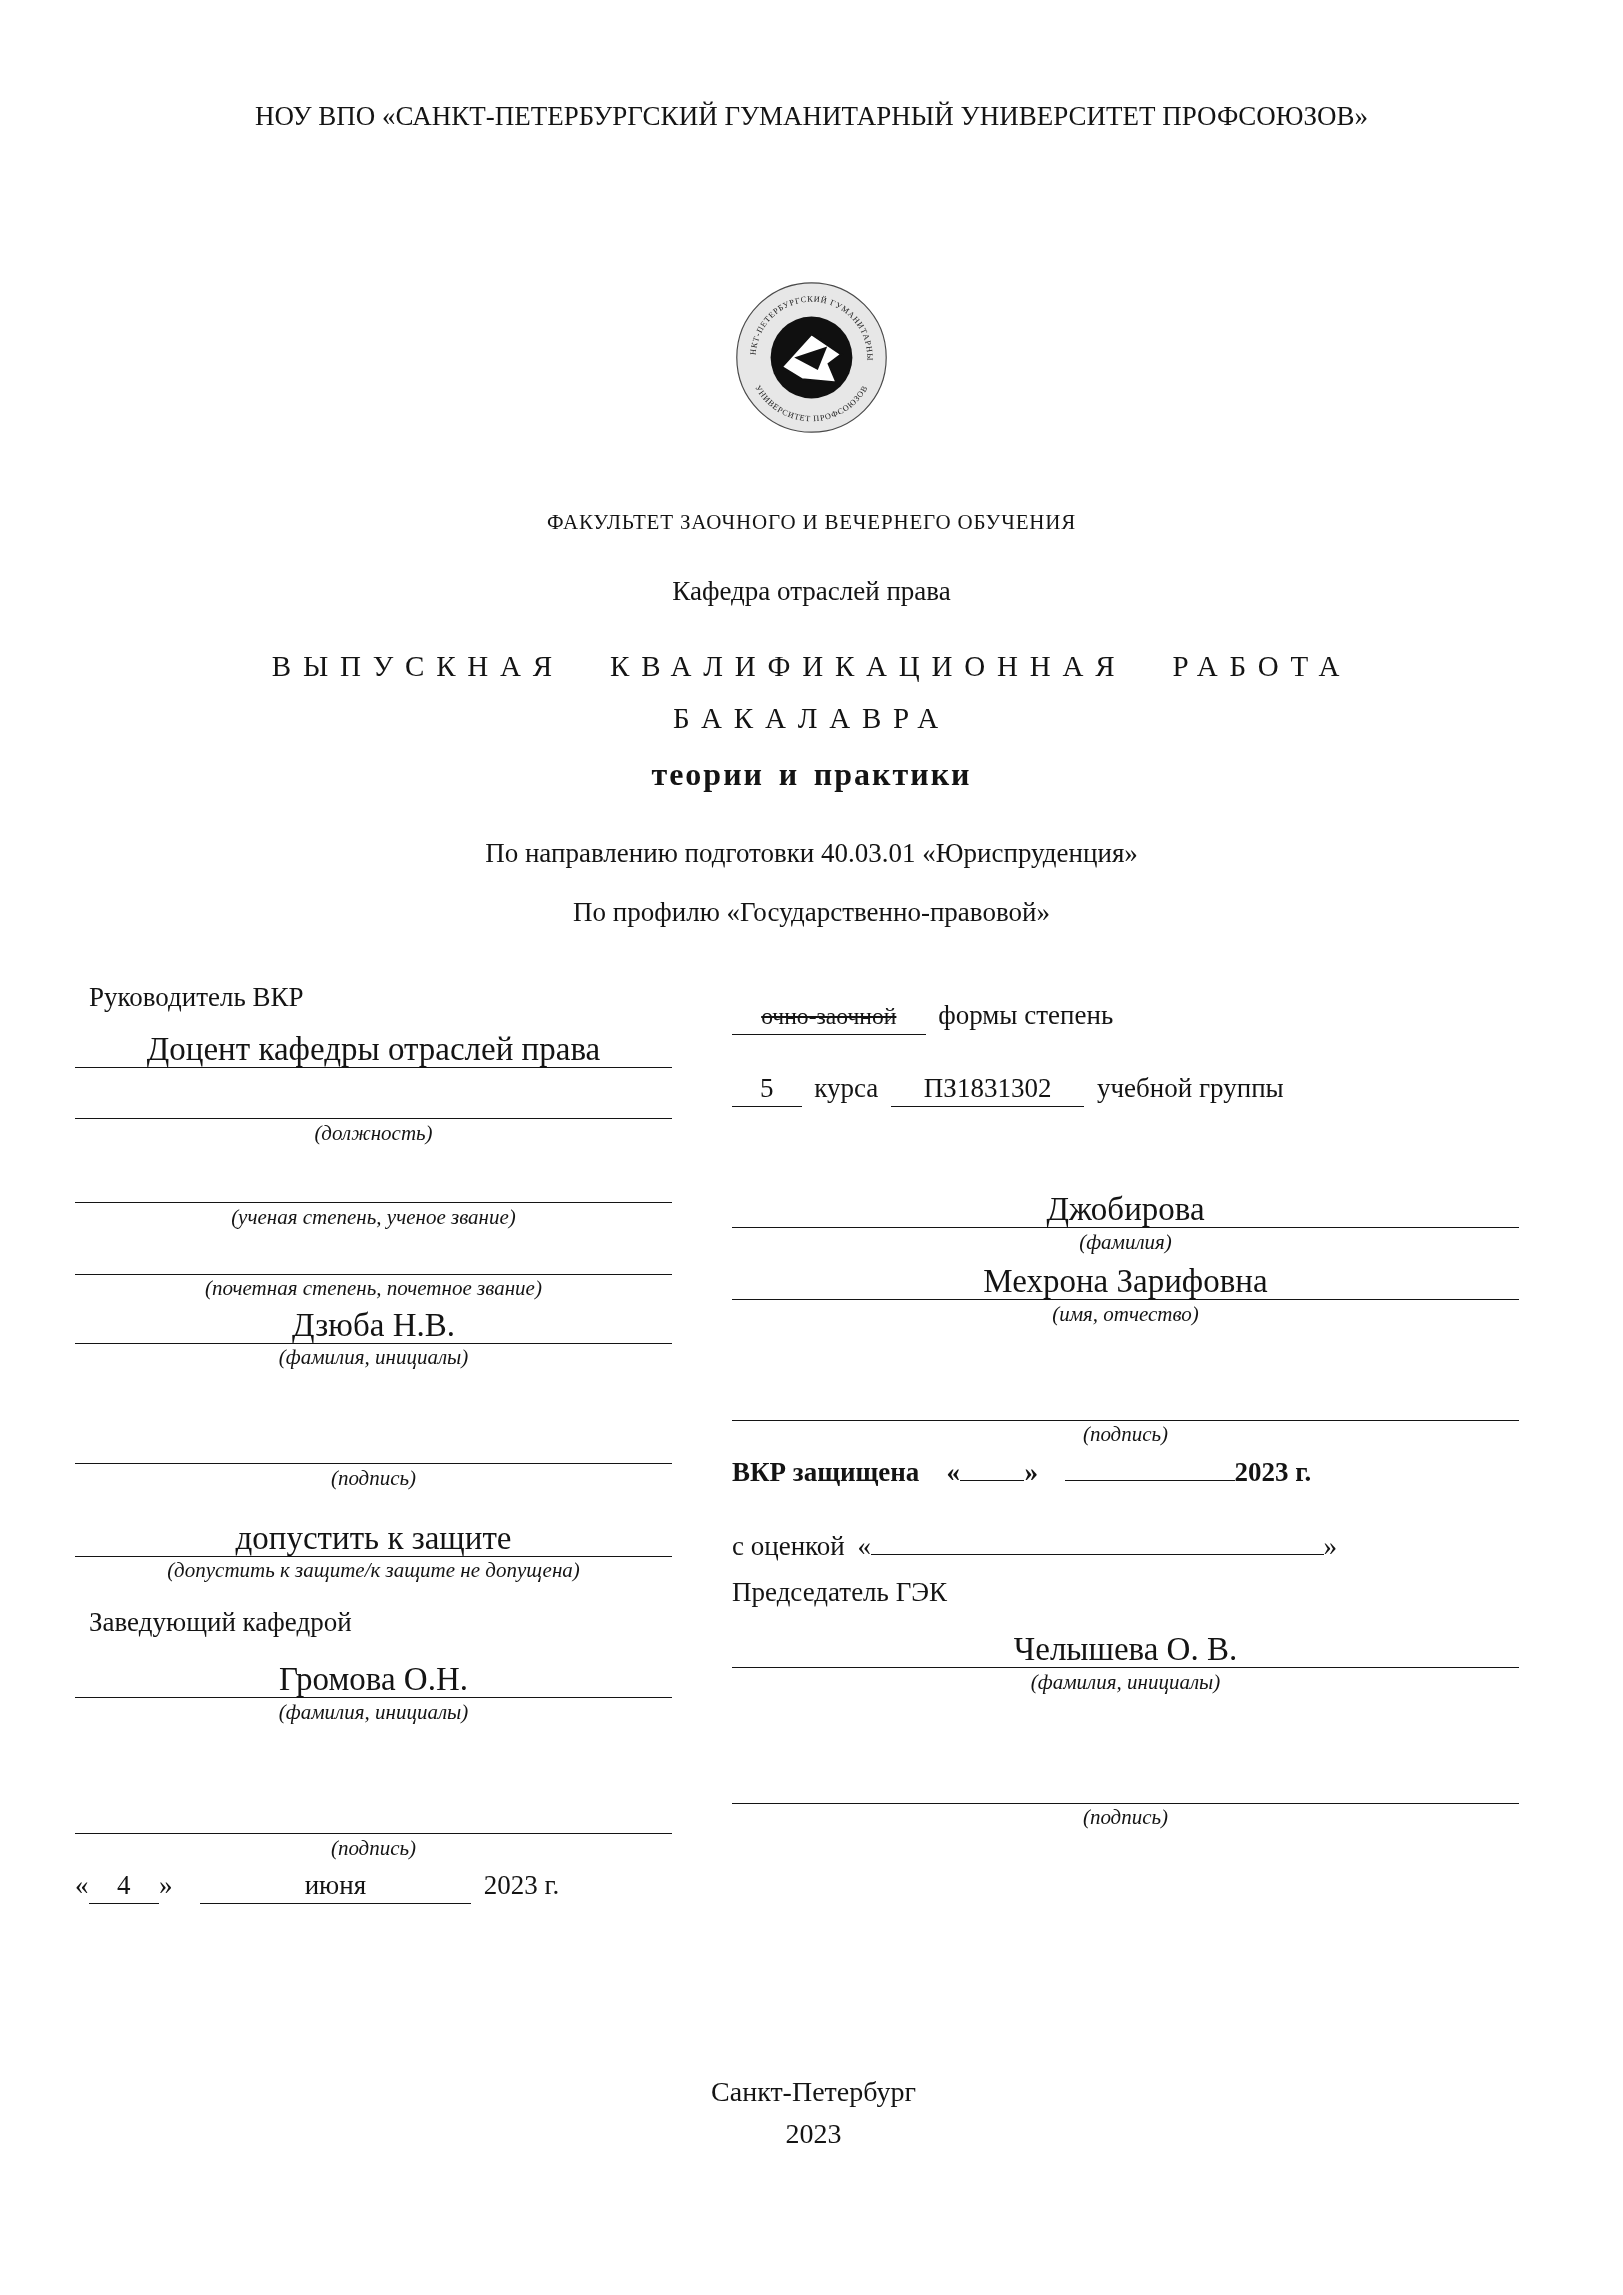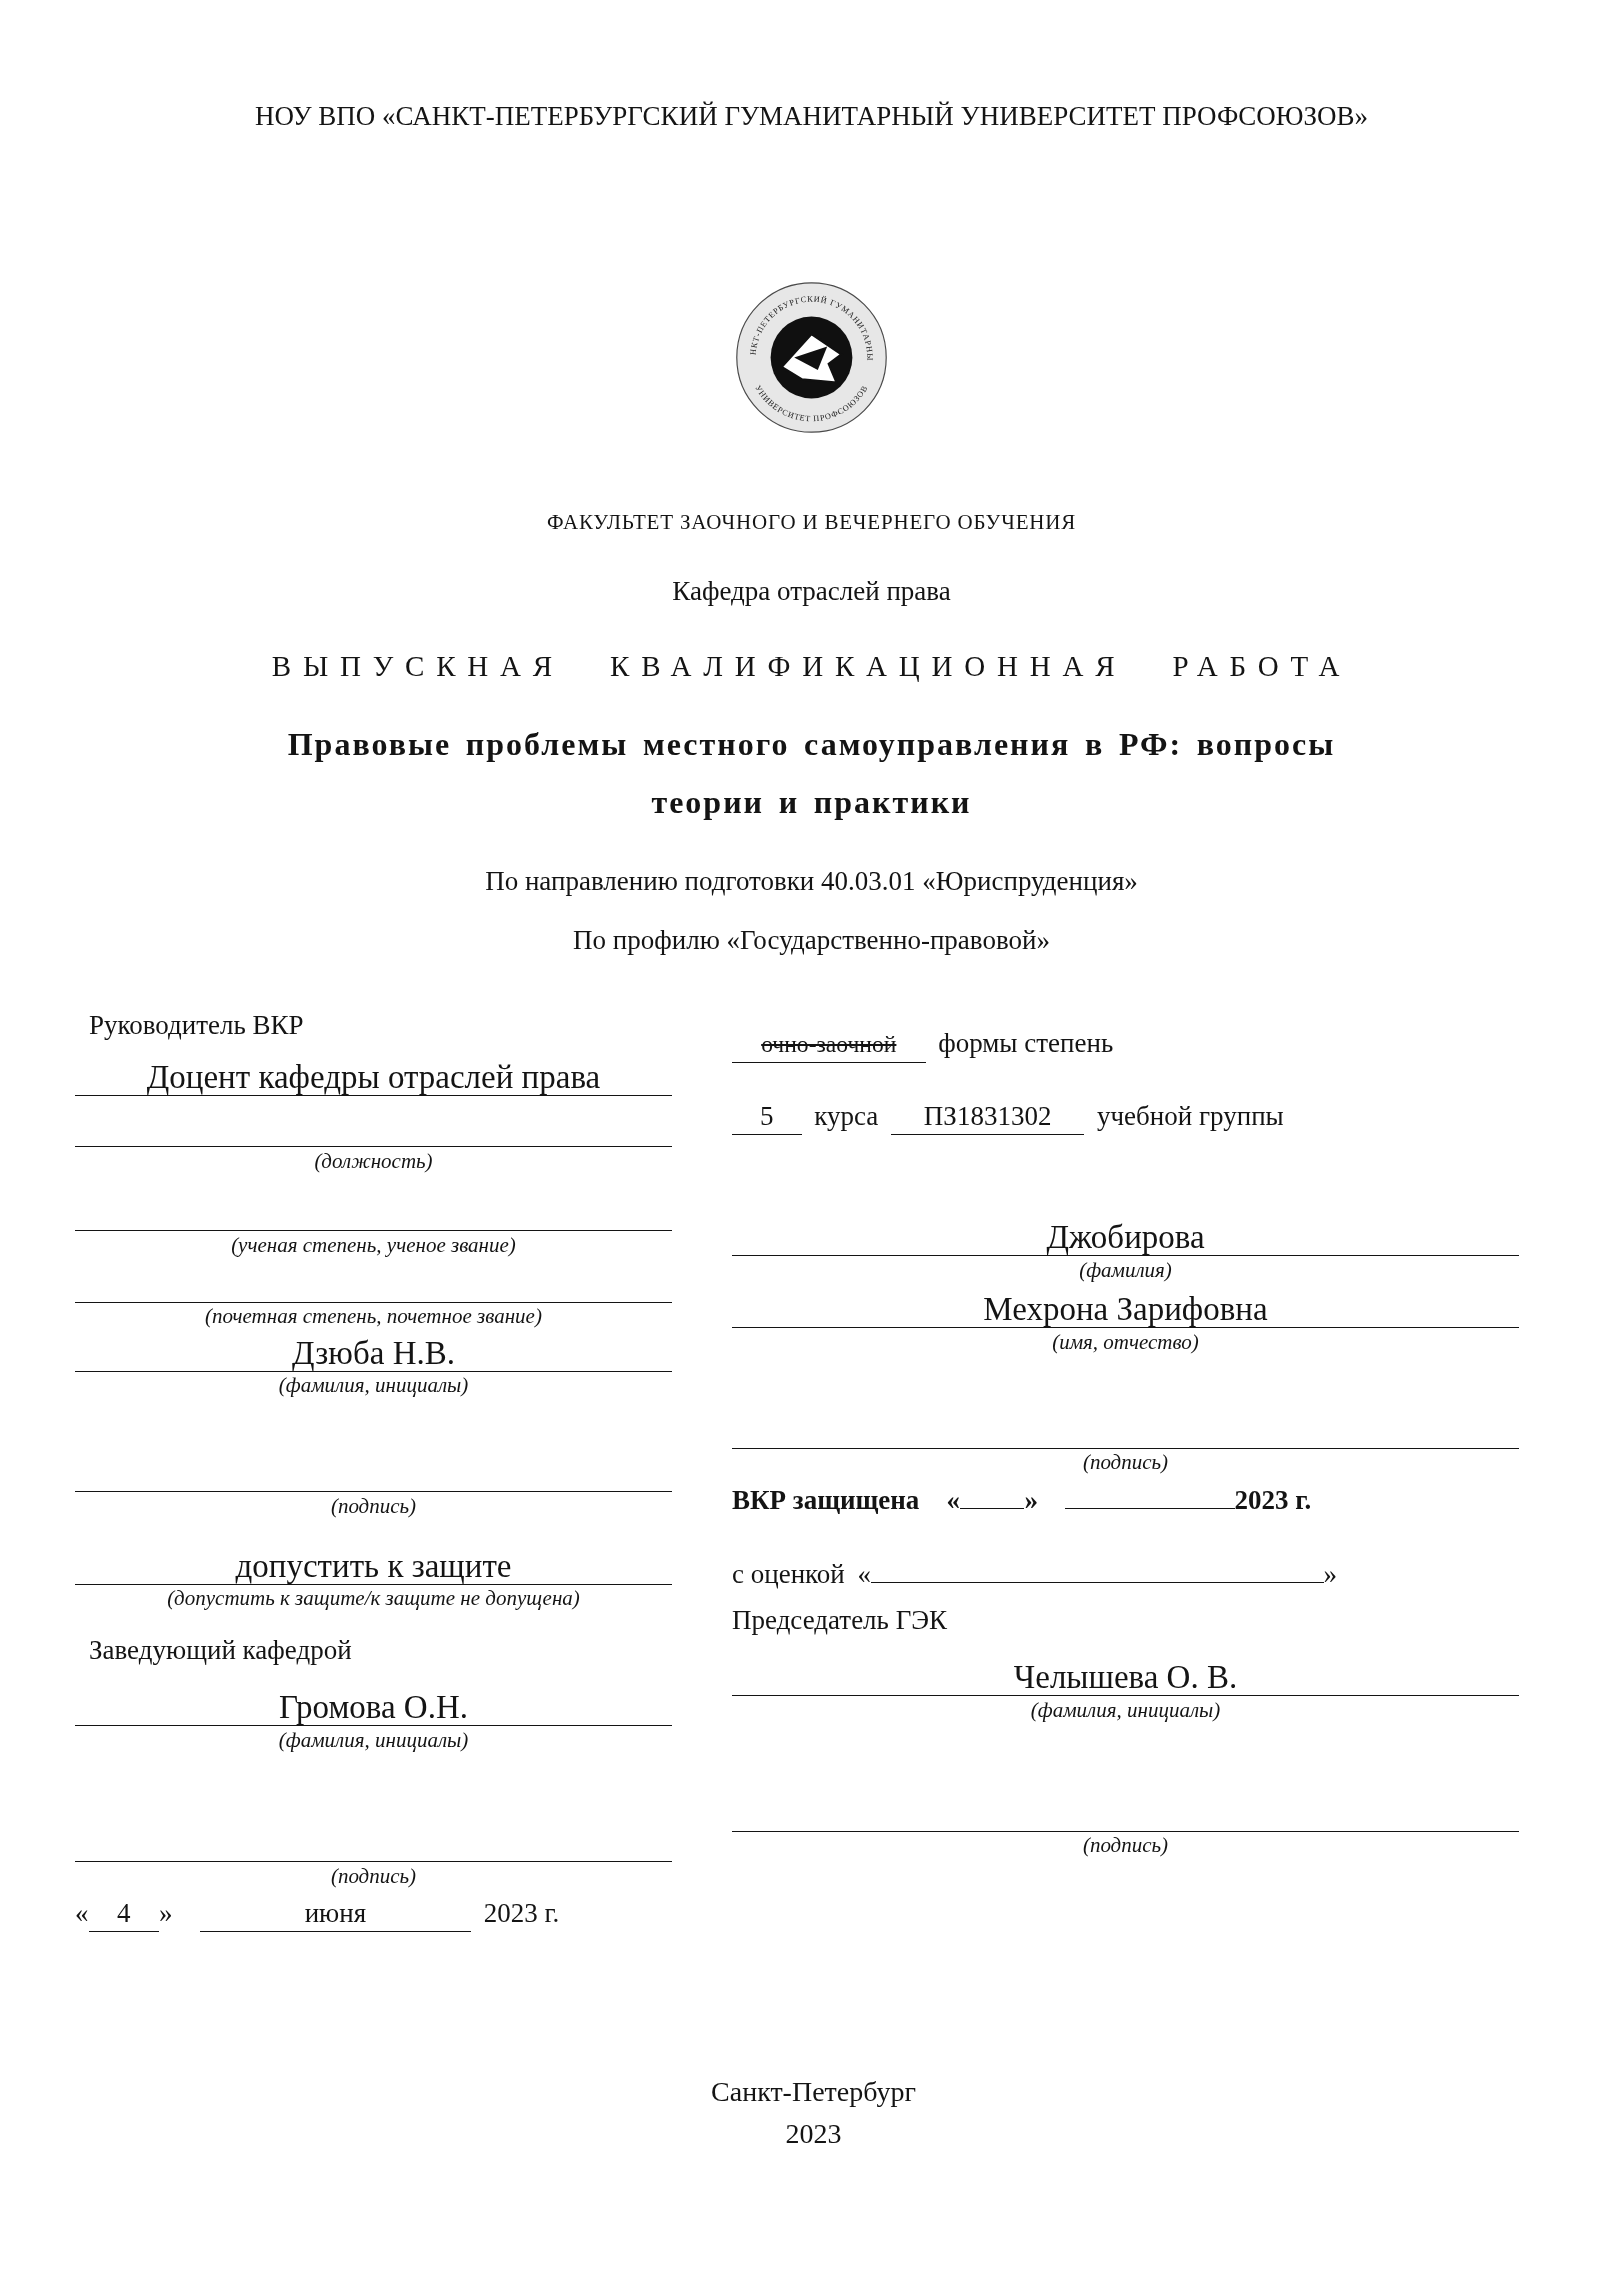--- a/index.html
+++ b/index.html
@@ -92,22 +92,22 @@
       <text font-size="10.5" fill="#1a1a1a" letter-spacing="1">
         <textPath href="#arcBot" xlink:href="#arcBot" startOffset="50%" text-anchor="middle">УНИВЕРСИТЕТ ПРОФСОЮЗОВ</textPath>
       </text>
     </svg>
   </div>
 
   <div class="faculty">ФАКУЛЬТЕТ ЗАОЧНОГО И ВЕЧЕРНЕГО ОБУЧЕНИЯ</div>
   <div class="dept">Кафедра отраслей права</div>
 
   <div class="worktype l1">ВЫПУСКНАЯ КВАЛИФИКАЦИОННАЯ РАБОТА</div>
-
-  <div class="title l1">Правовые проблемы местного самоуправления в РФ: вопросы</div>
+  <div class="worktype l2">БАКАЛАВРА</div>
+
   <div class="title l2">теории и практики</div>
 
   <div class="direction">По направлению подготовки 40.03.01 «Юриспруденция»</div>
   <div class="profile">По профилю «Государственно-правовой»</div>
 
   <div class="columns">
 
     <div class="col left">
 
       <div class="plain-label">Руководитель ВКР</div>

